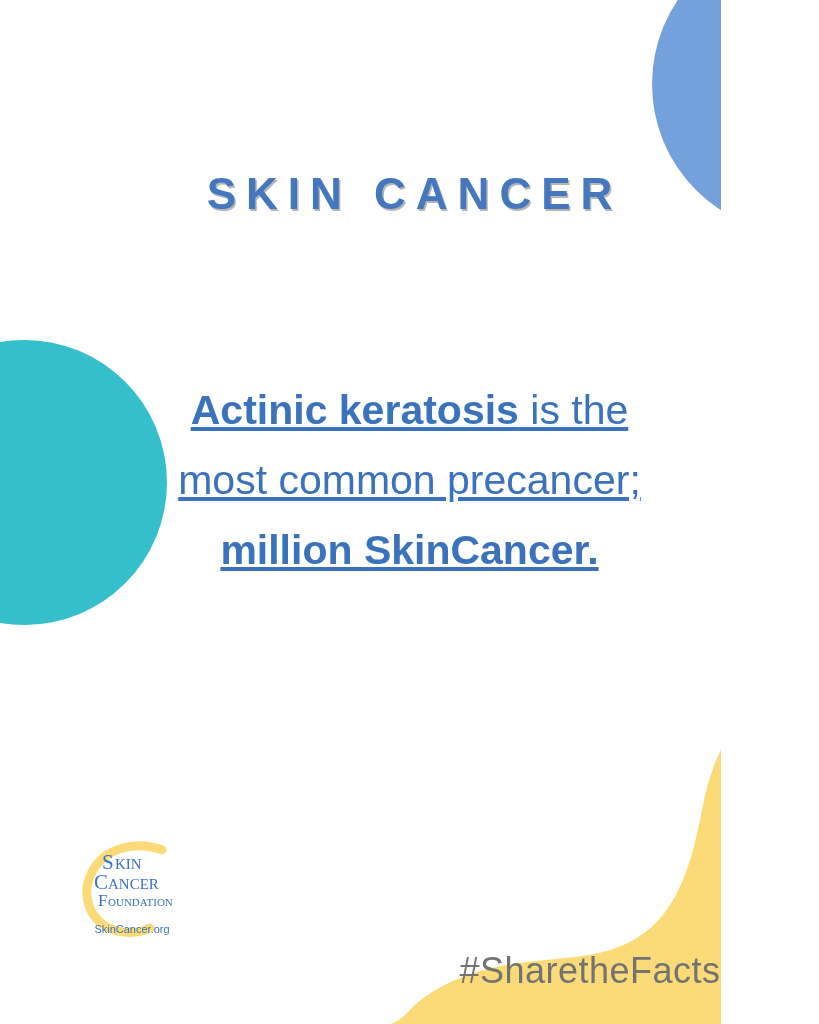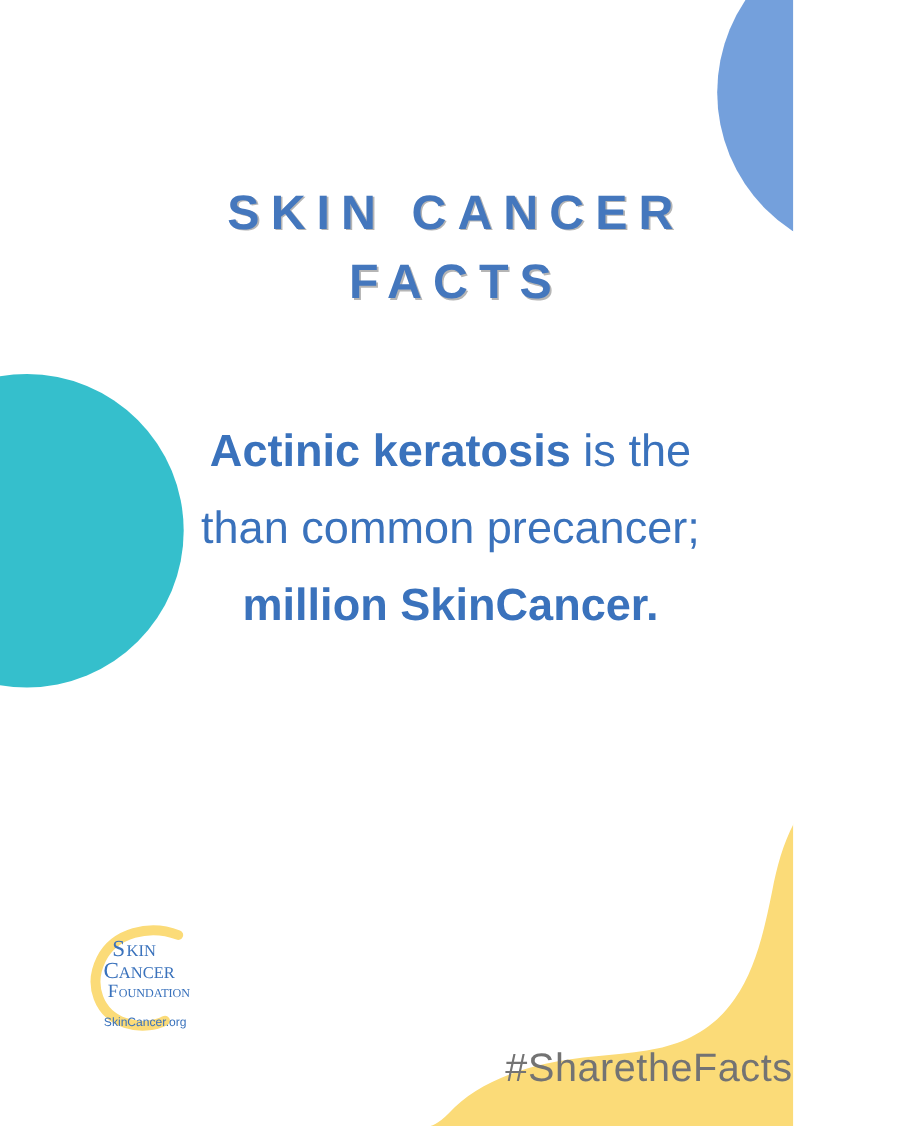--- a/index.html
+++ b/index.html
@@ -55,21 +55,21 @@
   .fact {
     position:absolute;
     top:375px; left:60px; width:699px;
     text-align:center;
     font-size:41px;
     line-height:70px;
     color:#3a72bc;
     font-weight:normal;
   }
   .fact .b { font-weight:bold; }
-  .fact .line { display:block; white-space:nowrap; }
+  .fact .line { display:block; white-space:nowrap;text-decoration:underline; }
 
   
   .logo {
     position:absolute;
     top:838px; left:74px;
     width:116px; height:104px;
   }
   .logo svg { display:block; width:116px; height:104px; }
 
   
@@ -100,26 +100,25 @@
                C 318 277, 290 290, 258 295
                C 228 300, 196 300, 166 307
                C 130 315, 98 330, 78 352
                C 68 362, 62 364, 58 364
                L 489 364 Z" fill="#fbdb78"></path>
     </svg>
   </div>
 
   <div class="title">
     <div>SKIN CANCER</div>
-    <div>FACTS</div>
   </div>
 
   <div class="fact">
     <span class="line"><span class="b">Actinic keratosis</span><span> is the</span></span>
-    <span class="line"><span>than common precancer;</span></span>
+    <span class="line"><span>most common precancer;</span></span>
     <span class="line"><span class="b">million SkinCancer.</span></span>
   </div>
 
   <div class="logo">
     <svg viewBox="0 0 116 104" xmlns="http://www.w3.org/2000/svg">
 
       <path d="M 88 12
                C 62 2, 30 10, 18 34
                C 6 58, 16 84, 40 92
                C 52 96, 66 95, 76 90" fill="none" stroke="#fbdb78" stroke-width="9" stroke-linecap="round"></path>

